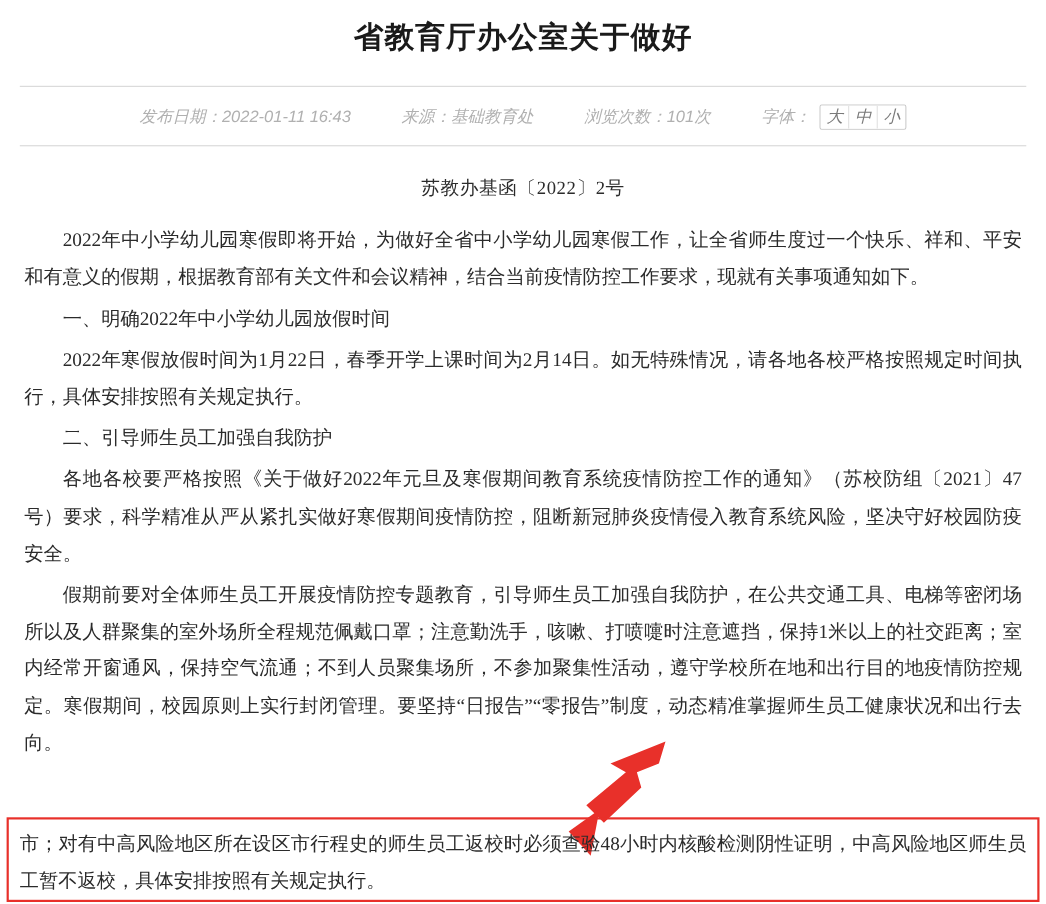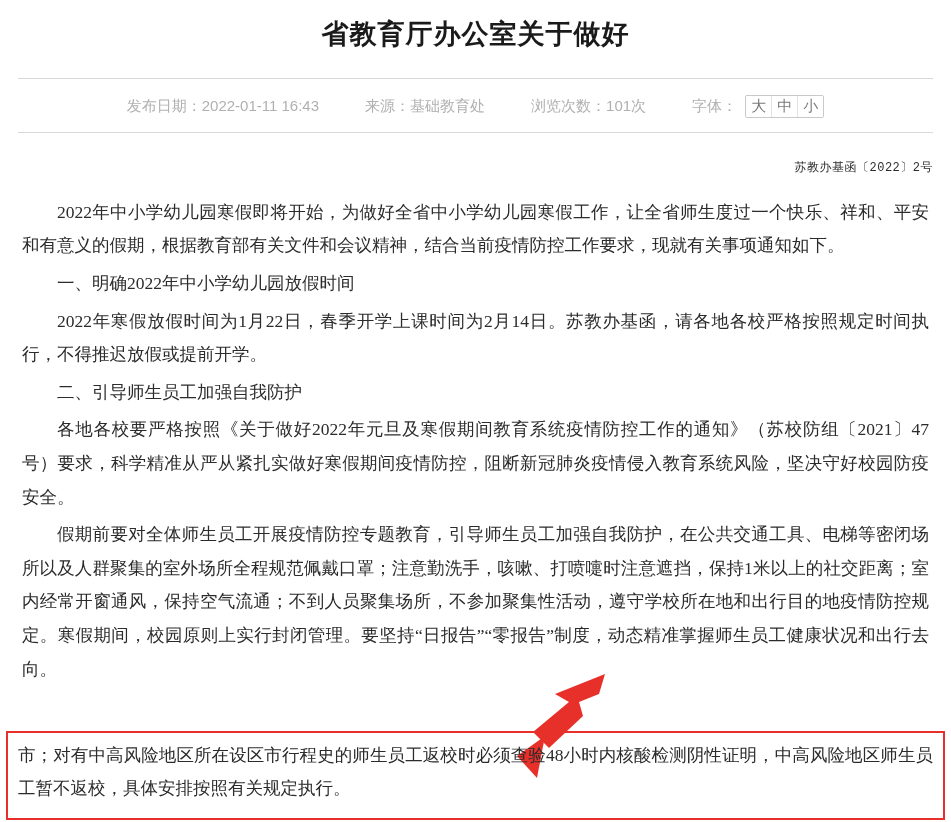--- a/index.html
+++ b/index.html
@@ -42,20 +42,21 @@
     border-top: 1px solid #d8d8d8;
   }
   .meta-bar {
     display: flex;
     align-items: center;
     justify-content: center;
     gap: 46px;
     padding: 16px 0 14px 0;
     font-size: 15px;
     color: #b0b0b0;
+    font-style: italic;
   }
   .meta-item {
     white-space: nowrap;
   }
   .meta-item .meta-val {
     color: #b0b0b0;
   }
   .font-size-group {
     display: inline-flex;
     align-items: center;
@@ -72,25 +73,25 @@
     color: #7a7a7a;
     background: #fff;
   }
   .font-size-group span + span {
     border-left: 1px solid #e2e2e2;
   }
   .meta-rule-bottom {
     border-top: 1px solid #d8d8d8;
   }
   .doc-number {
-    text-align: right;
-    font-size: 12px;
+    text-align: center;
+    font-size: 17px;
     color: #2b2b2b;
     margin: 26px 0 20px 0;
-    font-family: Liberation Mono, monospace;
+    font-family: Liberation Serif, serif;
     letter-spacing: 0.5px;
   }
   .body-text {
     font-size: 17.5px;
     line-height: 1.92;
     color: #2b2b2b;
     font-family: "Liberation Serif", serif;
     text-align: justify;
     padding: 0 4px;
   }
@@ -100,21 +101,21 @@
   .body-text p.indent {
     text-indent: 2em;
   }
   .highlight-box {
     position: absolute;
     left: 6px;
     right: 6px;
     bottom: 2px;
     border: 2px solid #e8302a;
     box-sizing: border-box;
-    padding: 6px 10px 12px 10px;
+    padding: 6px 10px 0 10px;
     background: transparent;
     pointer-events: none;
   }
   .highlight-box .body-text {
     padding: 0;
   }
   .arrow {
     position: absolute;
     left: 487px;
     top: 672px;
@@ -157,21 +158,21 @@
     </div>
   </div>
 
   <div class="meta-rule-bottom"></div>
 
   <div class="doc-number">苏教办基函〔2022〕2号</div>
 
   <div class="body-text">
     <p class="indent">2022年中小学幼儿园寒假即将开始，为做好全省中小学幼儿园寒假工作，让全省师生度过一个快乐、祥和、平安和有意义的假期，根据教育部有关文件和会议精神，结合当前疫情防控工作要求，现就有关事项通知如下。</p>
     <p class="indent">一、明确2022年中小学幼儿园放假时间</p>
-    <p class="indent">2022年寒假放假时间为1月22日，春季开学上课时间为2月14日。苏教办基函，请各地各校严格按照规定时间执行，不得推迟放假或提前开学。</p>
+    <p class="indent">2022年寒假放假时间为1月22日，春季开学上课时间为2月14日。如无特殊情况，请各地各校严格按照规定时间执行，具体安排按照有关规定执行。</p>
     <p class="indent">二、引导师生员工加强自我防护</p>
     <p class="indent">各地各校要严格按照《关于做好2022年元旦及寒假期间教育系统疫情防控工作的通知》（苏校防组〔2021〕47号）要求，科学精准从严从紧扎实做好寒假期间疫情防控，阻断新冠肺炎疫情侵入教育系统风险，坚决守好校园防疫安全。</p>
     <p class="indent">假期前要对全体师生员工开展疫情防控专题教育，引导师生员工加强自我防护，在公共交通工具、电梯等密闭场所以及人群聚集的室外场所全程规范佩戴口罩；注意勤洗手，咳嗽、打喷嚏时注意遮挡，保持1米以上的社交距离；室内经常开窗通风，保持空气流通；不到人员聚集场所，不参加聚集性活动，遵守学校所在地和出行目的地疫情防控规定。寒假期间，校园原则上实行封闭管理。要坚持“日报告”“零报告”制度，动态精准掌握师生员工健康状况和出行去向。</p>
 
   </div>
 
   <svg class="arrow" viewBox="0 0 120 110">
     <polygon points="118,2 112,22 92,30 96,44 62,76 46,60 82,30 68,22" fill="#e8302a"></polygon>
     <polygon points="58,64 50,106 30,84" fill="#e8302a"></polygon>
   </svg>

